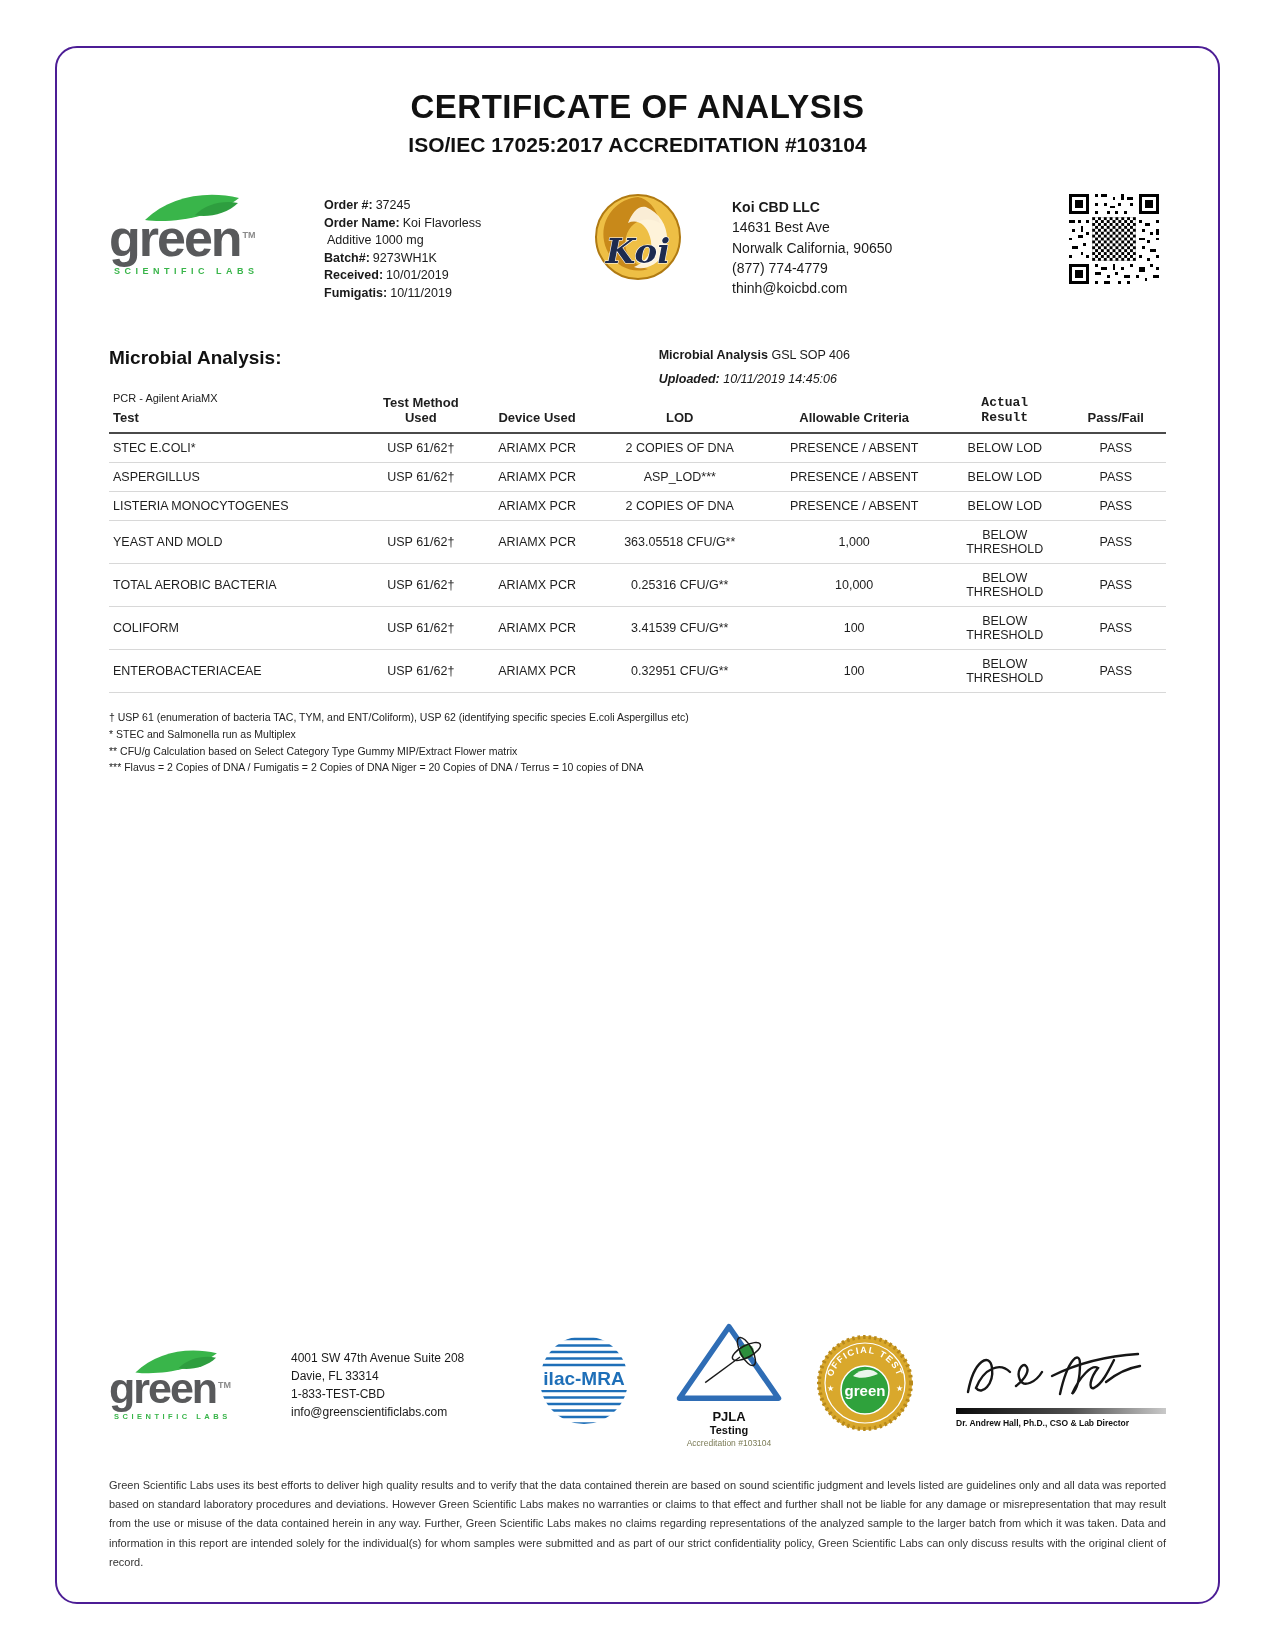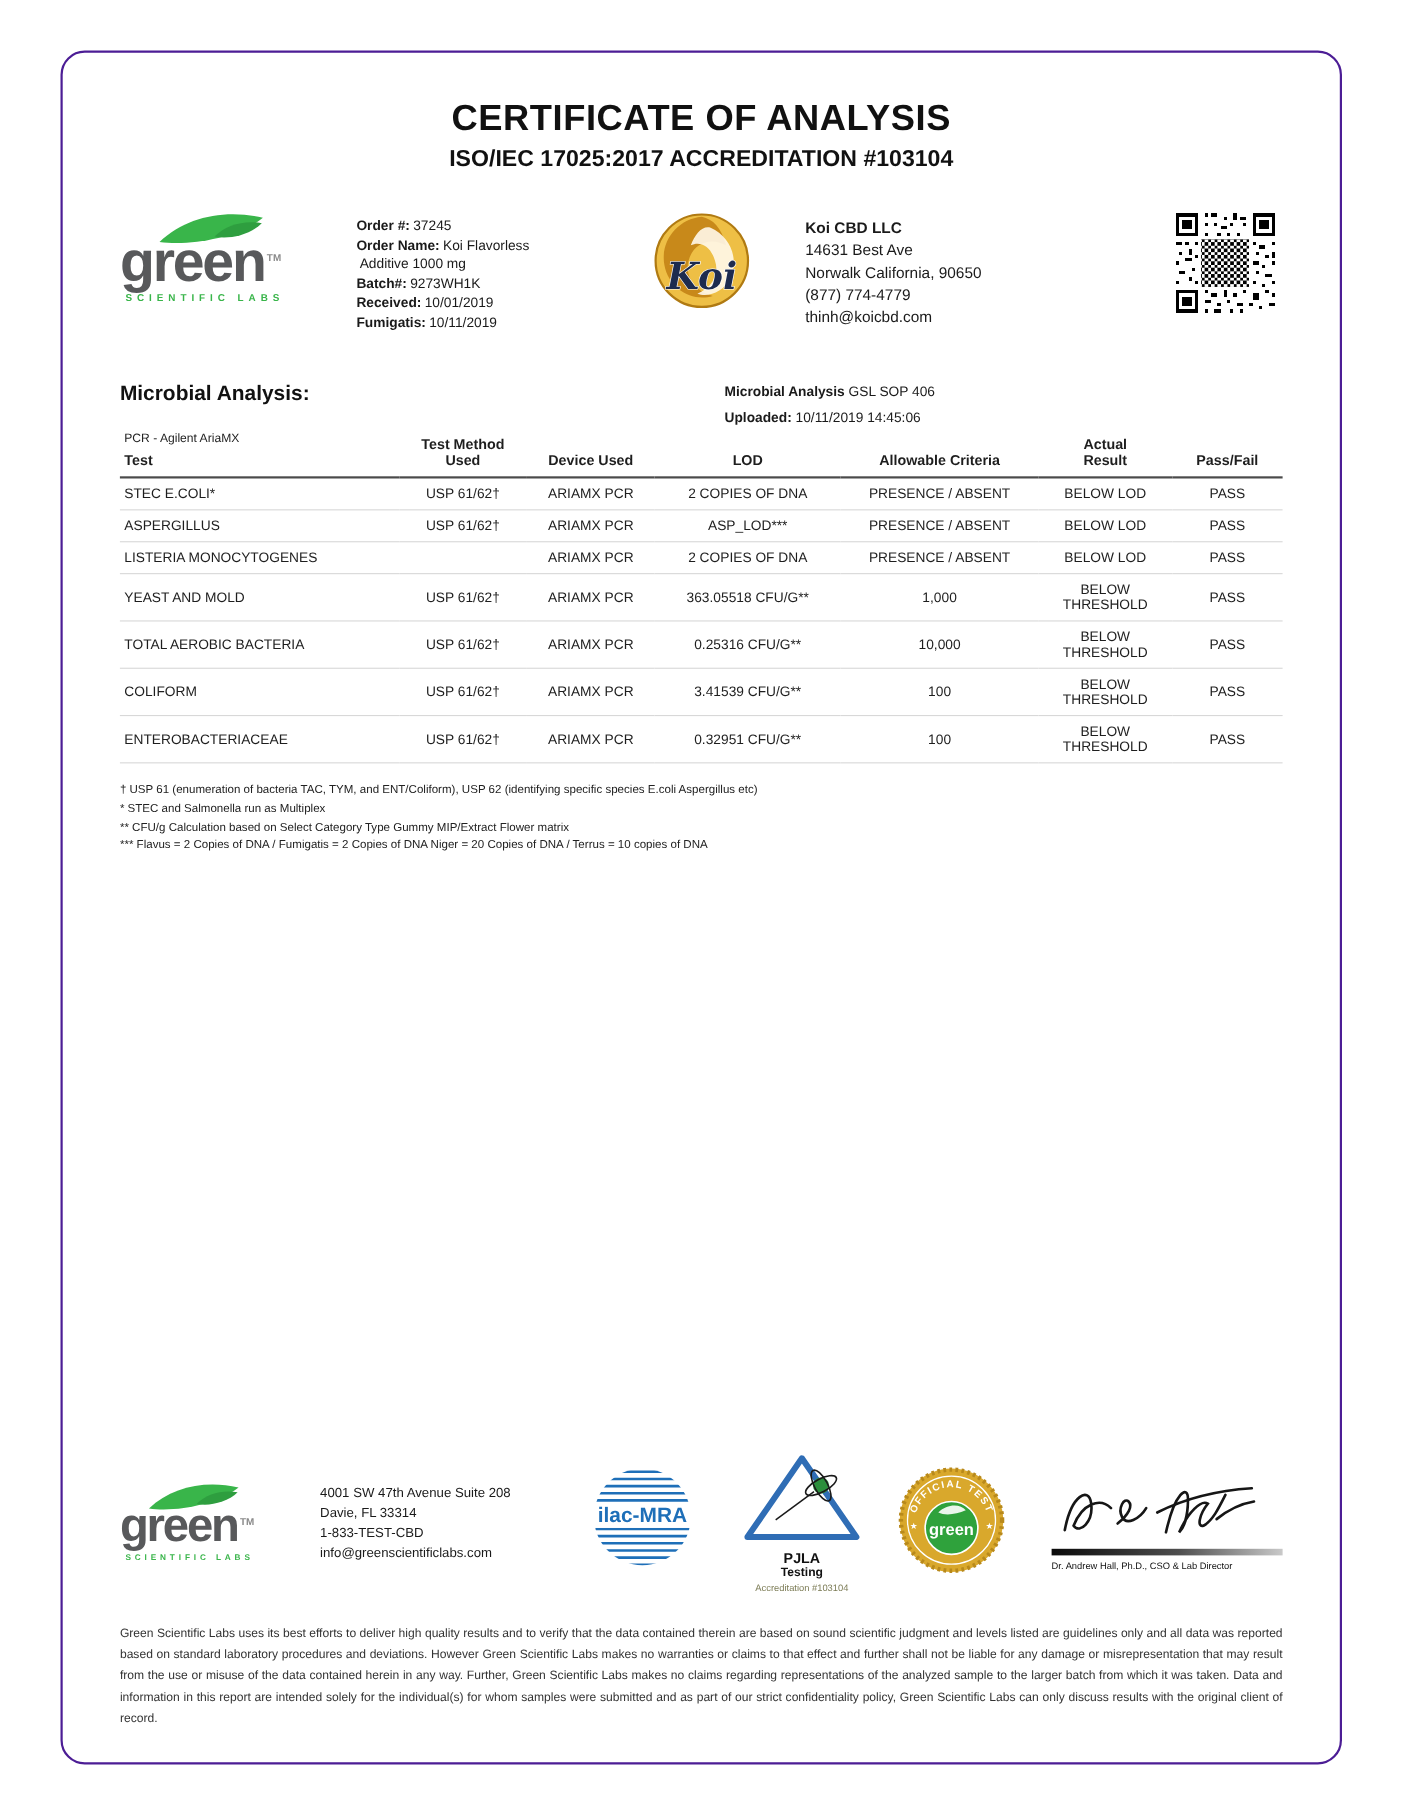--- a/index.html
+++ b/index.html
@@ -38,52 +38,52 @@
   .client-info .client-name { font-weight:bold; }
 
   .qr-wrap { margin-left:auto; margin-right:4px; width:96px; height:96px; flex:none; }
   .qr-wrap svg { width:100%; height:100%; }
 
   
   .section-row { display:flex; margin-top:40px; align-items:flex-start; }
   .section-heading { font-size:19px; font-weight:bold; color:#111; }
   .section-meta { margin-left:auto; width:48%; font-size:12.5px; padding-top:1px; }
   .section-meta .sop b { font-weight:bold; }
-  .section-meta .uploaded { margin-top:10px; }
+  .section-meta .uploaded { margin-top:10px;font-style:italic; }
   .section-meta .uploaded b { font-weight:bold; }
 
   
   table.results { width:100%; border-collapse:collapse; table-layout:fixed; font-size:12.5px; color:#1e1e1e; margin-top:4px; }
   .results thead th { font-weight:bold; font-size:13px; padding:2px 4px 7px; border-bottom:2px solid #4a4a4a; vertical-align:bottom; text-align:center; }
   .results thead th.col-test { text-align:left; }
   .results .device-note { font-weight:normal; font-size:11px; color:#222; margin-bottom:6px; }
   .results td { padding:7px 4px; border-bottom:1px solid #d8d8d8; text-align:center; vertical-align:middle; }
   .results td.cell-test { text-align:left; }
   .col-test { width:24%; } .col-method { width:11%; } .col-device { width:11%; }
   .col-lod { width:16%; } .col-criteria { width:17%; } .col-result { width:11.5%; } .col-pass { width:9.5%; }
   .hdr-w92 { display:inline-block; max-width:92px; }
-  .hdr-w62 { display:inline-block; max-width:62px; }
+  .hdr-w62 { display:inline-block; max-width:62px;font-family:Liberation Mono, monospace; }
 
   
   .footnotes { margin-top:16px; font-size:10.5px; line-height:1.6; color:#222; }
 
   .spacer { flex:1; }
 
   
   .footer-row { display:flex; align-items:center; }
   .footer-address { margin-left:14px; width:196px; font-size:12px; line-height:1.5; }
   .ilac-wrap { margin-left:40px; width:114px; flex:none; }
   .pjla-wrap { margin-left:24px; width:128px; text-align:center; flex:none; }
   .pjla-wrap .pjla-name { font-size:13px; font-weight:bold; margin-top:2px; color:#111; }
   .pjla-wrap .pjla-sub { font-size:11px; font-weight:bold; color:#111; }
   .pjla-wrap .pjla-accred { font-size:8.5px; color:#7c7c56; margin-top:2px; }
   .seal-wrap { margin-left:22px; width:100px; flex:none; }
   .sig-wrap { margin-left:auto; width:210px; flex:none; }
   .sig-bar { height:6px; background:linear-gradient(90deg,#0a0a0a 0%, #4e4e4e 55%, #c9c9c9 100%); margin-top:2px; }
-  .sig-name { font-size:8.5px; font-weight:normal; margin-top:4px; white-space:nowrap; color:#111; }
+  .sig-name { font-size:8.5px; font-weight:bold; margin-top:4px; white-space:nowrap; color:#111; }
 
   
   .disclaimer { margin-top:28px; font-size:11px; line-height:1.75; text-align:justify; color:#333; }
 </style>
 </head>
 <body>
 
 <div class="sheet">
   <div class="doc">
 

